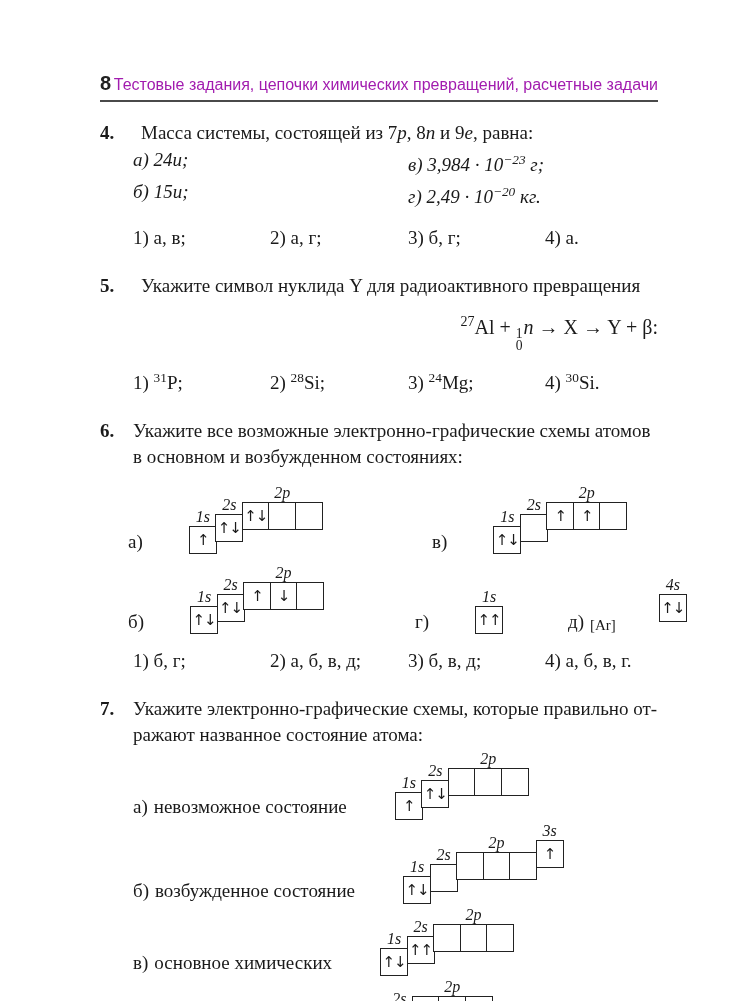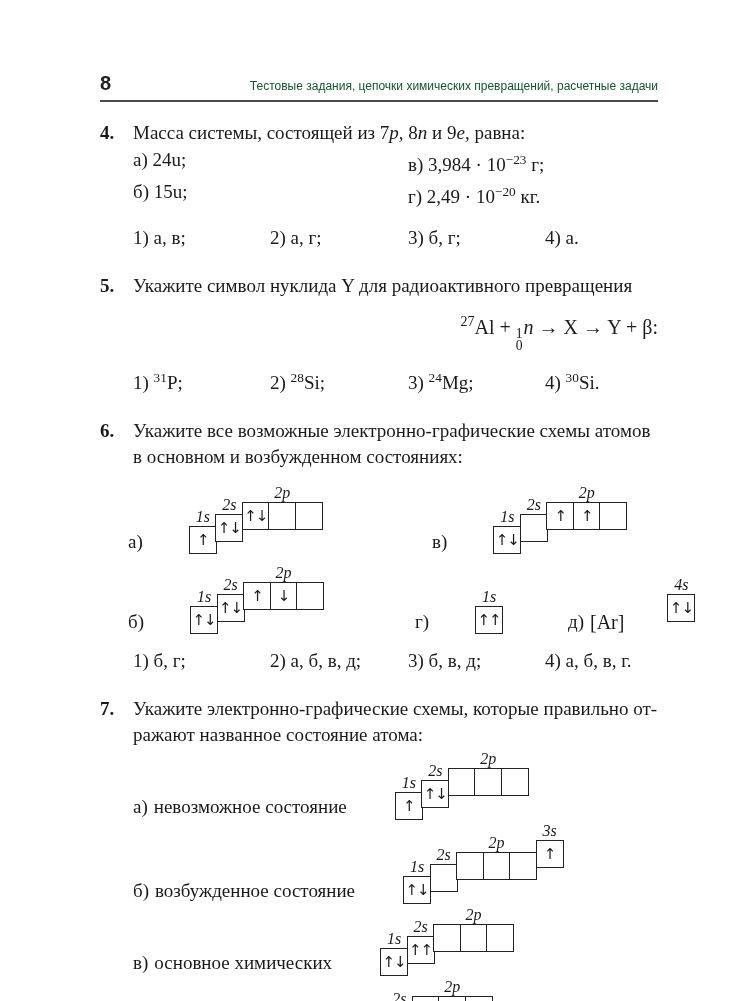--- a/index.html
+++ b/index.html
@@ -5,41 +5,41 @@
   html,body{margin:0;padding:0;background:#e9e9e9;}
   .page{
     position:relative;width:756px;height:1001px;margin:0 auto;background:#ffffff;
     box-sizing:border-box;padding:72px 98px 0 100px;overflow:hidden;
     font-family:"Liberation Serif","DejaVu Serif",serif;color:#1a1a1a;font-size:19px;
   }
   
   .pg-header{display:flex;align-items:baseline;justify-content:space-between;
     border-bottom:2px solid #4a4a4a;padding-bottom:5px;margin-bottom:18px;}
   .page-num{font-family:"Liberation Sans","DejaVu Sans",sans-serif;font-weight:bold;font-size:20px;color:#222;}
-  .header-title{font-family:"Liberation Sans","DejaVu Sans",sans-serif;font-size:12px;color:#14532d;}
+  .header-title{font-family:"Liberation Sans","DejaVu Sans",sans-serif;font-size:16px;color:#a21caf;}
   
   .question{margin-bottom:22px;}
   .q-head{display:flex;line-height:26px;}
   .q-num{font-weight:bold;width:33px;flex:0 0 33px;}
-  .q-text{flex:1;}
+  .q-text{flex:1;margin-left:8px;}
   .q-lines{flex:1;font-family:Liberation Serif, serif;}
   sup{font-size:70%;}
   .answers{display:grid;grid-template-columns:137px 138px 137px auto;padding-left:33px;line-height:26px;margin-top:14px;}
-  .opts2{display:grid;grid-template-columns:275px auto;padding-left:33px;line-height:27px;}
+  .opts2{display:grid;grid-template-columns:275px auto;padding-left:33px;line-height:27px;font-style:italic;}
   
   .formula{text-align:right;font-size:20px;margin:8px 0 5px;line-height:30px;}
   .stack{display:inline-flex;flex-direction:column;align-items:center;line-height:0.85;font-size:68%;vertical-align:-0.35em;margin-right:1px;}
   
   .diag-row{position:relative;}
   .diag-row1{height:78px;margin-top:6px;}
   .diag-row2{height:74px;margin-top:6px;}
   .diagram-item{position:absolute;bottom:0;display:flex;align-items:flex-end;}
   .opt-key{margin-right:6px;padding-bottom:1px;}
   .diagram-boxes{display:inline-flex;align-items:flex-end;}
-  .diagram-prefix{font-size:20px;margin-right:3px;}
+  .diagram-prefix{font-size:15px;margin-right:3px;}
   .shell{display:inline-flex;flex-direction:column;align-items:center;margin-left:40px;}
   .shell + .shell{margin-left:-1.5px;}
   .shell-label{font-style:italic;font-size:16px;line-height:1;margin-bottom:1px;font-family:"Liberation Serif","DejaVu Serif",serif;}
   .box-row{display:flex;}
   .obox{width:26px;height:26px;border:1.5px solid #222;box-sizing:content-box;display:flex;align-items:center;justify-content:center;
     font-family:"DejaVu Sans",sans-serif;font-style:normal;font-size:15px;letter-spacing:-1px;background:#fff;}
   .obox + .obox{margin-left:-1.5px;}
   
   .q7-item{display:flex;align-items:flex-end;margin-left:33px;margin-top:3px;}
   .q7-key{padding-bottom:2px;}

